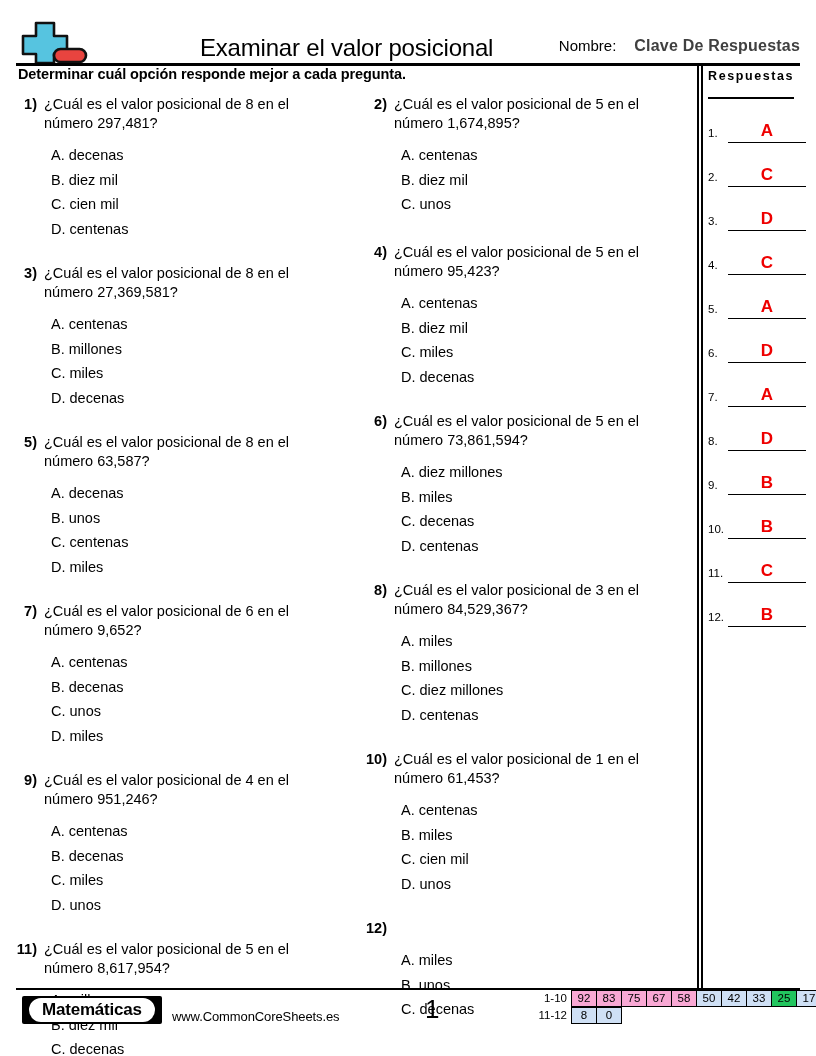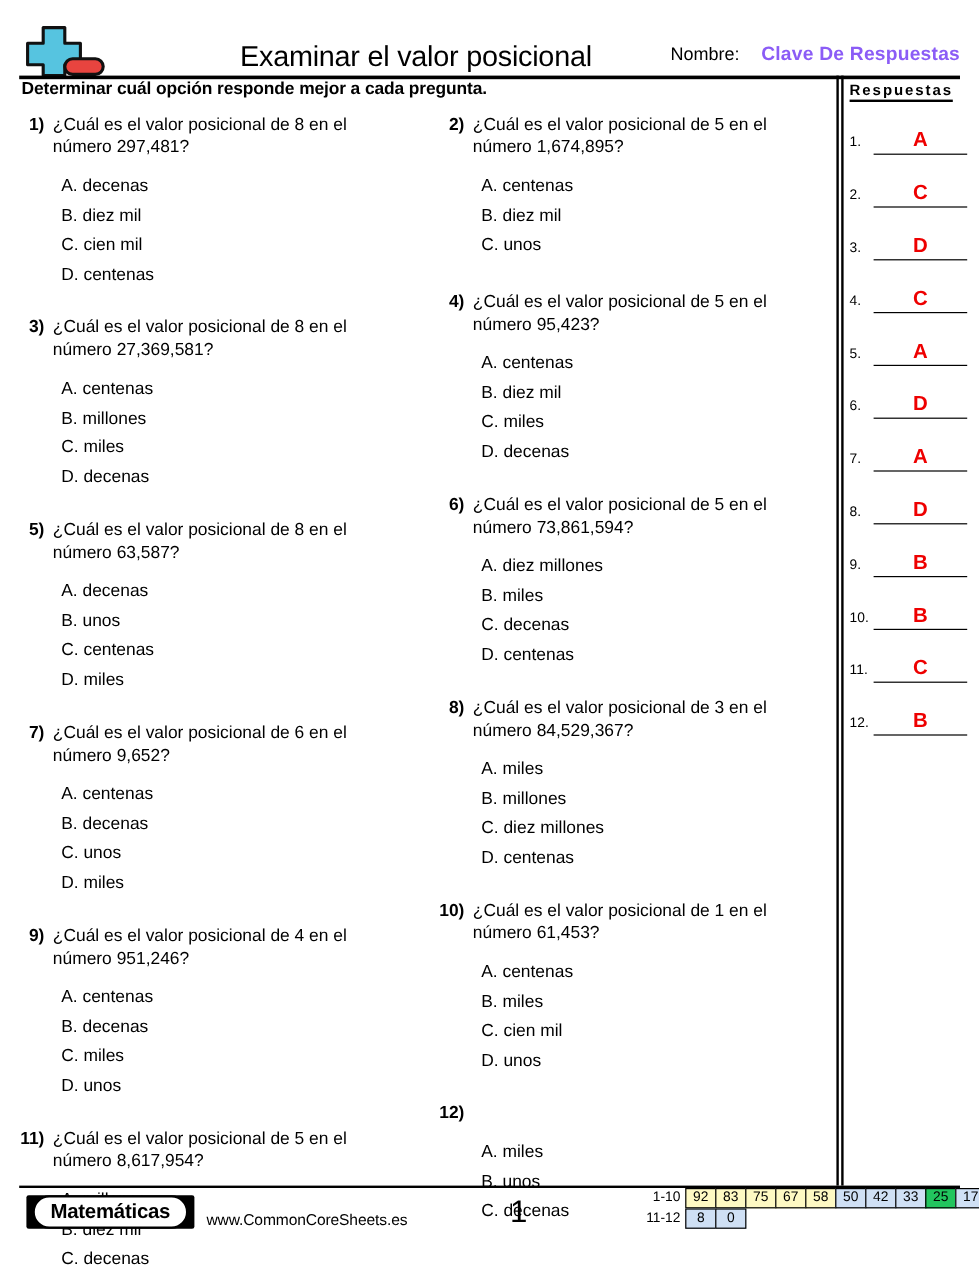--- a/index.html
+++ b/index.html
@@ -47,21 +47,21 @@
     gap: 18px;
     white-space: nowrap;
   }
   .name-label {
     font-size: 15px;
     font-weight: 400;
   }
   .name-value {
     font-size: 16px;
     font-weight: bold;
-    color: #8b5cf6;
+    color: #404040;
     letter-spacing: 0.2px;
   }
   .header-rule {
     position: absolute;
     left: 16px; top: 63px;
     width: 784px;
     height: 3px;
     background: #000;
   }
 
@@ -141,21 +141,21 @@
   .answers {
     position: absolute;
     left: 706px; top: 66px;
     width: 100px;
   }
   .answers-title {
     font-size: 12.5px;
     font-weight: bold;
     letter-spacing: 1.6px;
     border-bottom: 2px solid #000;
-    padding-bottom: 1px;
+    padding-bottom: 14px;
     display: inline-block;
     margin-left: 2px;
   }
   .answer-row {
     position: relative;
     height: 44px;
     display: flex;
     align-items: flex-end;
     margin-left: 2px;
   }
@@ -243,21 +243,21 @@
     font-size: 11.5px;
   }
   .score-cell {
     width: 26px;
     flex: 0 0 26px;
     border: 1px solid #000;
     margin-left: -1px;
     text-align: center;
     line-height: 15px;
     font-size: 11.5px;
-    background: #fef9c3;
+    background: #f9a8d4;
   }
   .score-cell.hl { background: #cfe0f5; }
 </style>
 </head>
 <body>
 
 <div class="header">
 
   <div class="logo">
     <svg width="82" height="45" viewBox="0 0 82 45">

